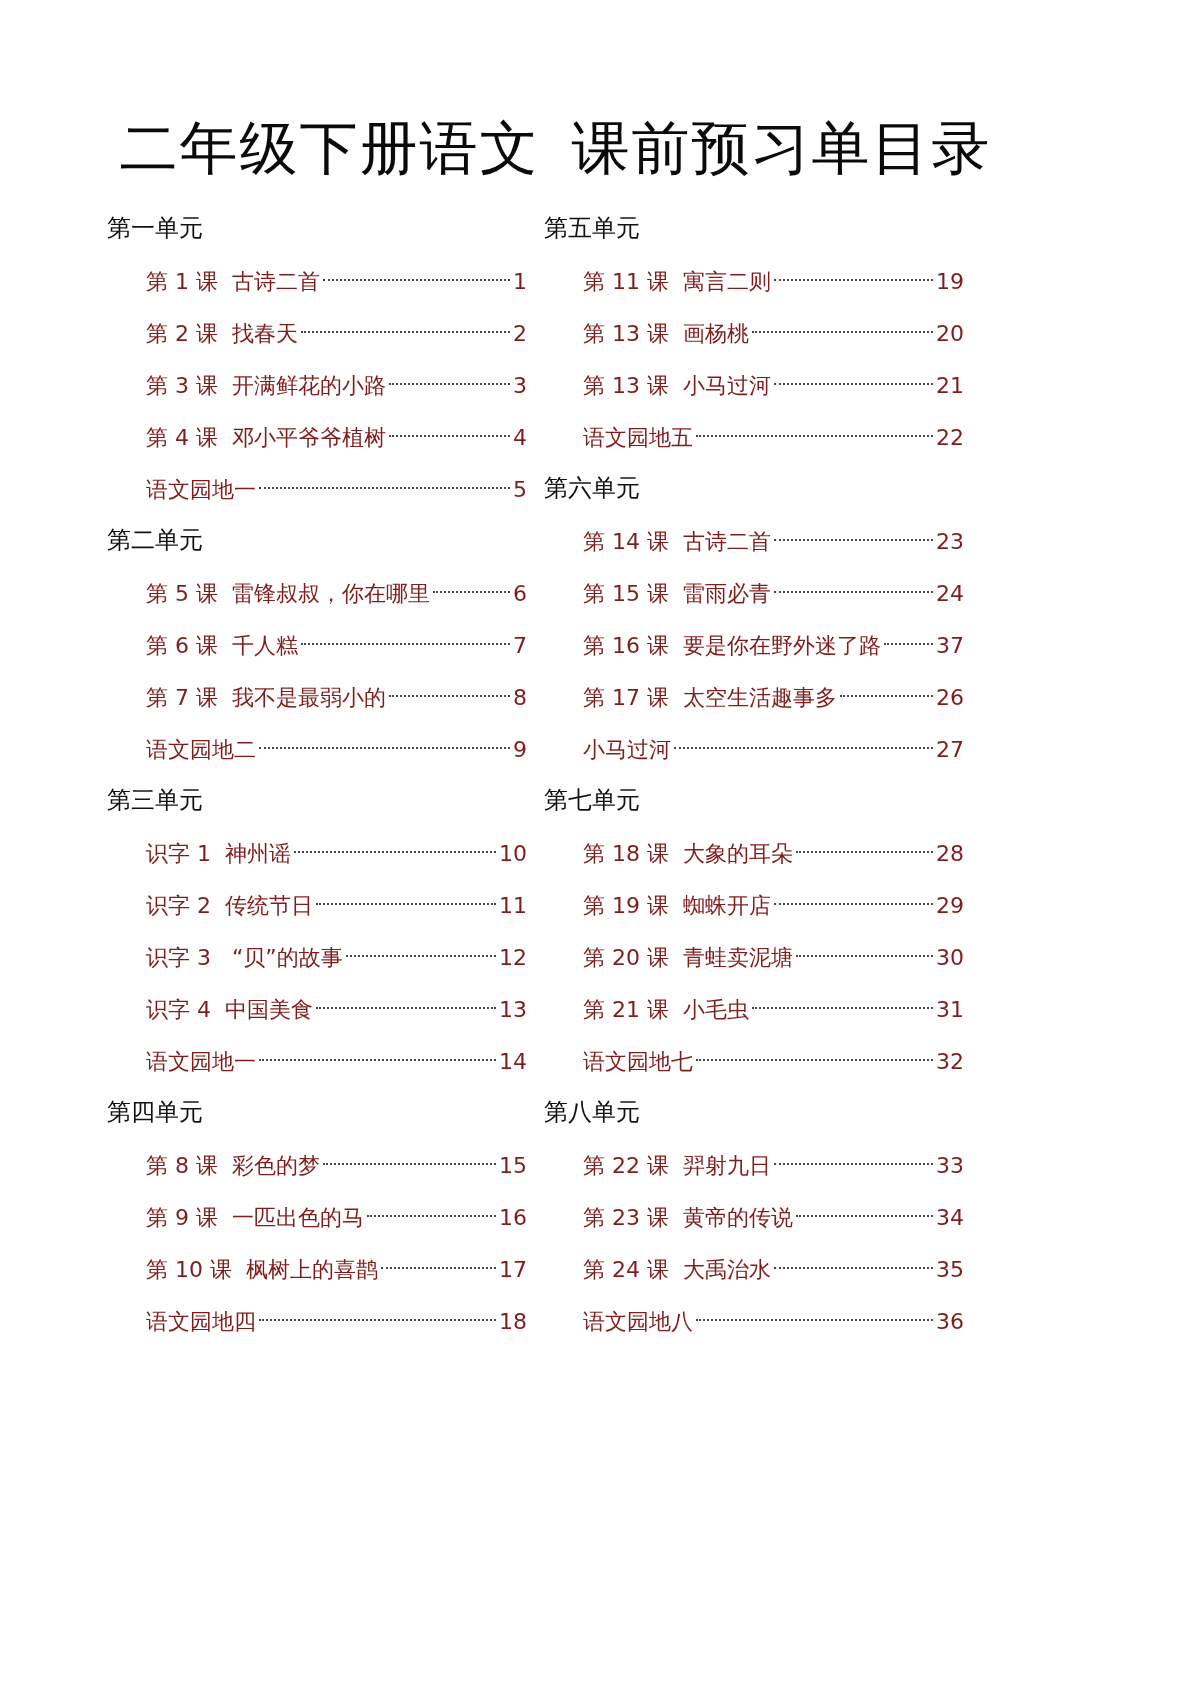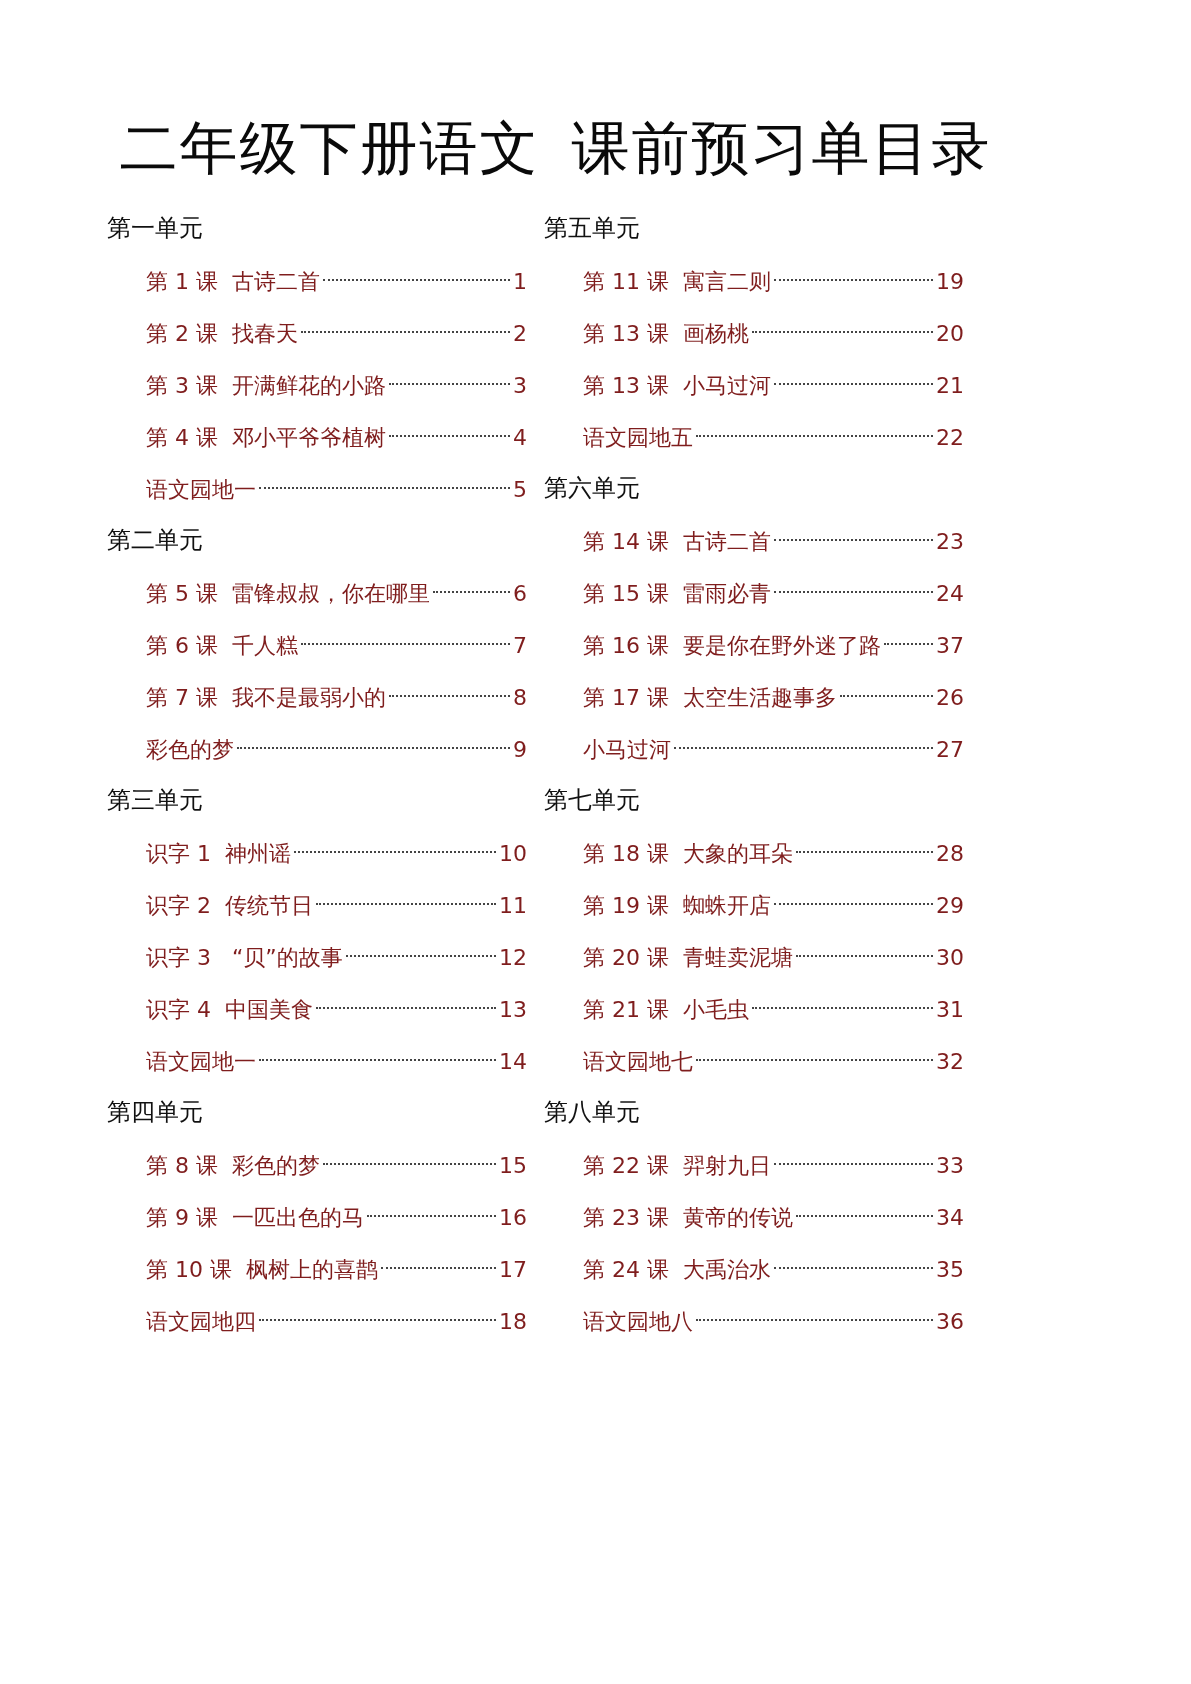--- a/index.html
+++ b/index.html
@@ -74,21 +74,21 @@
       <span class="label">第 6 课  千人糕</span>
       <span class="leader"></span>
       <span class="page">7</span>
     </div>
   <div class="entry">
       <span class="label">第 7 课  我不是最弱小的</span>
       <span class="leader"></span>
       <span class="page">8</span>
     </div>
   <div class="entry">
-      <span class="label">彩色的梦</span>
+      <span class="label">语文园地二</span>
       <span class="leader"></span>
       <span class="page">9</span>
     </div>
 
   <div class="unit-heading">第三单元</div>
   <div class="entry">
       <span class="label">识字 1  神州谣</span>
       <span class="leader"></span>
       <span class="page">10</span>
     </div>

